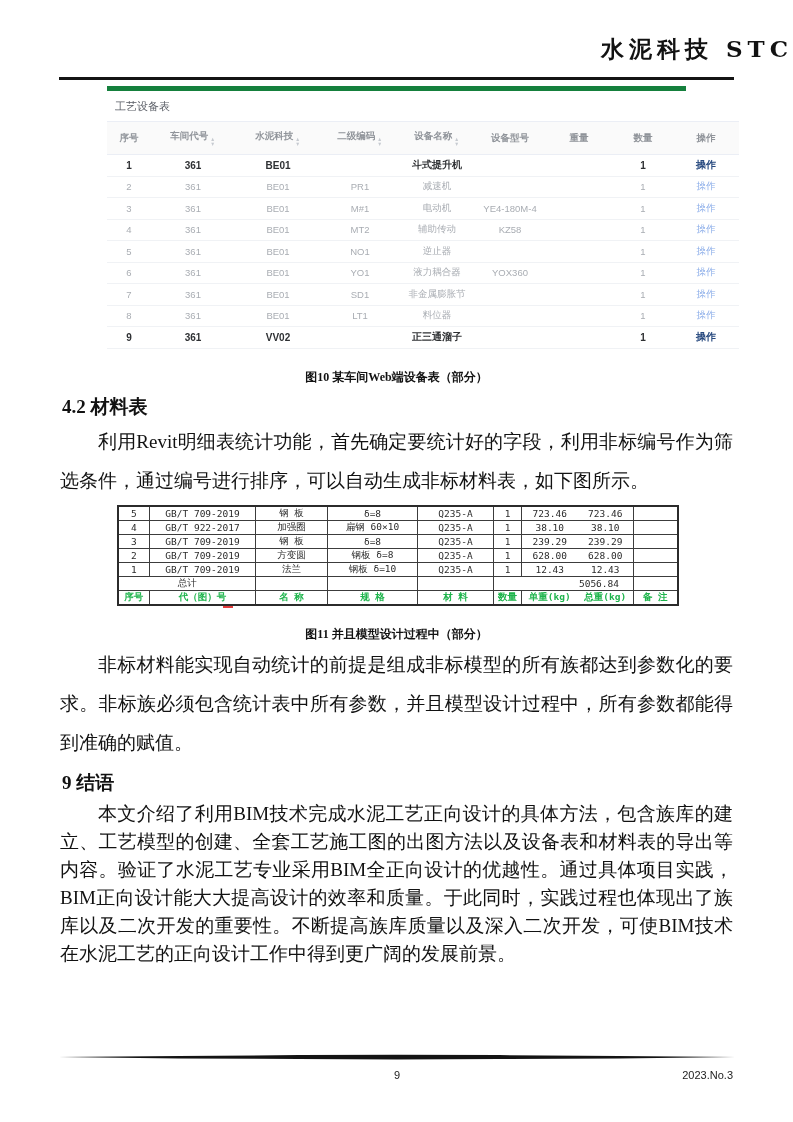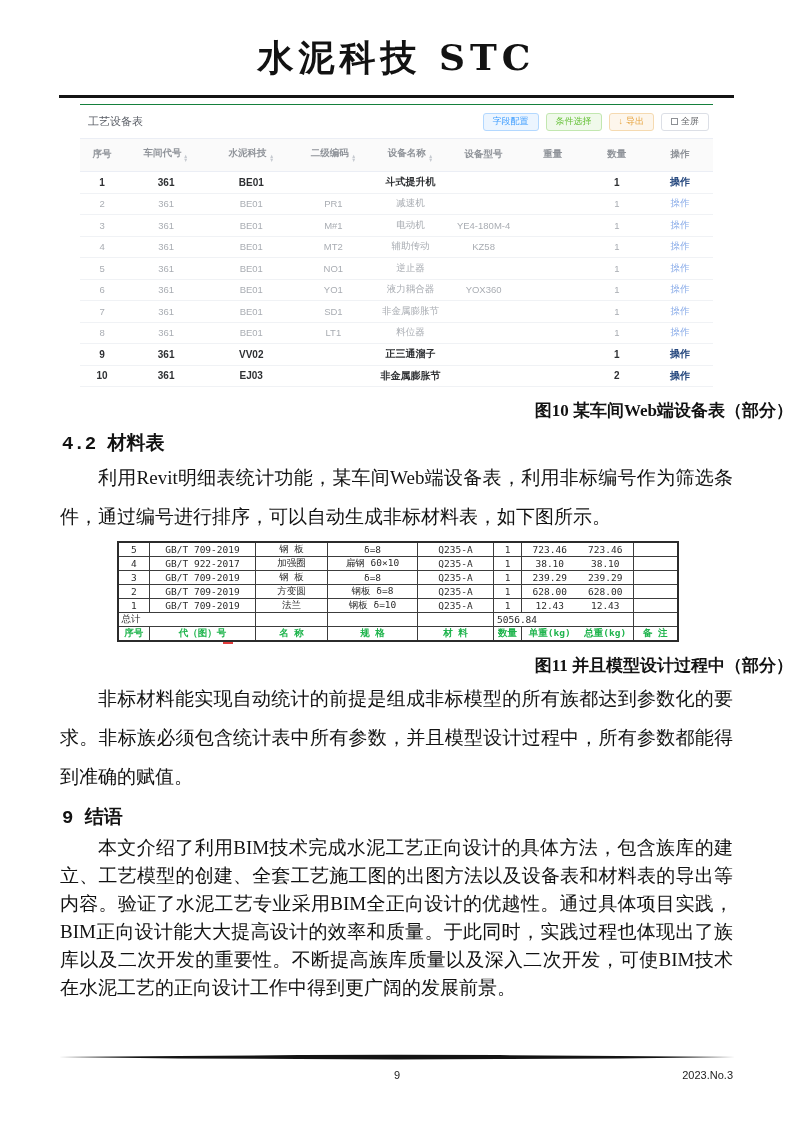--- a/index.html
+++ b/index.html
@@ -1,26 +1,26 @@
 <!DOCTYPE html>
 <html><head>
 <meta charset="utf-8">
 <style>
   *{box-sizing:border-box}
   html,body{margin:0;padding:0}
   body{width:793px;height:1122px;background:#ffffff;position:relative;overflow:hidden;
        font-family:"Liberation Serif","DejaVu Serif",serif;color:#121212}
 
   
-  .journal-title{text-align:center;margin-top:34px;font-size:36px;font-weight:700;
+  .journal-title{text-align:right;margin-top:34px;font-size:23px;font-weight:700;
 romeo letter-spacing:5px;letter-spacing:5px;font-family:"DejaVu Serif","Liberation Serif",serif}
   .header-rule{height:3px;background:#141414;margin:12px 59px 0 59px}
 
   
-  .panel{margin:6px 80px 0;border-top:1px solid #15803d;padding-top:6px;
+  .panel{margin:6px 107px 0;border-top:5px solid #15803d;padding-top:6px;
          font-family:"Liberation Sans","DejaVu Sans",sans-serif}
   .panel-head{display:flex;align-items:center;justify-content:space-between;padding:2px 4px 7px 8px}
   .panel-title{font-size:11px;color:#5a5e66}
   .btns{display:flex;gap:7px}
   .btn{font-size:9px;padding:3px 9px;border-radius:3px;border:1px solid;display:flex;align-items:center;gap:3px;cursor:pointer;line-height:1.1}
   .btn.blue{background:#ecf5ff;border-color:#b3d8ff;color:#409eff}
   .btn.green{background:#f0f9eb;border-color:#c2e7b0;color:#67c23a}
   .btn.yellow{background:#fdf6ec;border-color:#f5dab1;color:#e6a23c}
   .btn.plain{background:#fff;border-color:#dcdfe6;color:#606266}
   .dl-arrow{font-size:9px}
@@ -32,70 +32,54 @@
              font-size:9.5px;color:#8f9399;font-weight:700;padding:8px 0;text-align:center;white-space:nowrap}
   .etable td{border-bottom:1px solid #f0f2f5;font-size:9.5px;color:#a9adb3;text-align:center;
              height:21.5px;padding:0 1px;overflow:hidden;white-space:nowrap}
   .etable tr.emph td{color:#2e3033;font-weight:700;font-size:10px}
   .op{color:#8aace9;cursor:pointer}
   .etable tr.emph .op{color:#27497f;font-weight:700}
   .sort{display:inline-flex;flex-direction:column;margin-left:2px;vertical-align:-2px;cursor:pointer}
   .sort i{font-style:normal;font-size:5.5px;line-height:4.6px;color:#c6cad0;transform:scaleX(.9)}
 
   
-  .fig-caption{text-align:right;font-weight:700;font-size:17px;margin-top:12px}
-  .sec-head{font-family:Liberation Mono, monospace;font-weight:700;font-size:19px;margin:8px 0 0 62px}
+  .fig-caption{text-align:center;font-weight:700;font-size:12px;margin-top:20px}
+  .sec-head{font-family:Liberation Serif, serif;font-weight:700;font-size:19px;margin:8px 0 0 62px}
   .para{margin:2px 60px 0;font-size:19px;line-height:39px;text-align:justify;text-indent:2em}
   .para.big{line-height:28px;margin-top:4px}
 
   
   .cad-wrap{position:relative;width:560px;margin:5px auto 0}
   .cad{border-collapse:collapse;table-layout:fixed;width:560px;border:2px solid #2b2b2b;
        font-family:"DejaVu Sans Mono","Liberation Mono",monospace}
   .cad td{border:1px solid #3c3c3c;font-size:9.5px;color:#2b2b2b;text-align:center;height:13px;
           padding:0 2px;white-space:nowrap;overflow:hidden}
   .cad td.c6{border-right:none}
   .cad td.c7{border-left:none}
-  .cad tr.total td{text-align:left;padding-left:3px}
-  .cad tr.total td.tv{text-align:left;padding-right:14px}
+  .cad tr.total td{text-align:center;padding-left:3px}
+  .cad tr.total td.tv{text-align:right;padding-right:14px}
   .cad tr.cadhead td{color:#1eb44c;font-weight:700}
   .red-mark{position:absolute;left:106px;bottom:-2px;width:10px;height:2px;background:#e23c3c}
 
   
   .footer{position:absolute;left:59px;right:58px;top:1046px}
   .footer-row{position:relative;margin-top:5px;font-family:"Liberation Sans","DejaVu Sans",sans-serif;
               font-size:11px;color:#1c1c1c}
   .page-num{display:block;text-align:center}
   .issue{position:absolute;right:2px;top:0}
 </style>
 </head>
 <body>
 
 <div class="journal-title">水泥科技 STC</div>
 <div class="header-rule"></div>
 
 <div class="panel">
   <div class="panel-head">
     <span class="panel-title">工艺设备表</span>
-    <span class="btns">
-      <span class="btn blue">
-          <span>字段配置</span>
-        </span>
-      <span class="btn green">
-          <span>条件选择</span>
-        </span>
-      <span class="btn yellow">
-          <span class="dl-arrow">↓</span>
-          <span>导出</span>
-        </span>
-      <span class="btn plain">
-          <span class="fs-box"></span>
-          <span>全屏</span>
-        </span>
-    </span>
   </div>
   <table class="etable">
     <colgroup>
       <col style="width:44px">
         <col style="width:84px">
         <col style="width:86px">
         <col style="width:78px">
       <col style="width:76px">
         <col style="width:70px">
         <col style="width:68px">
@@ -220,39 +204,28 @@
           <td>9</td>
           <td>361</td>
           <td>VV02</td>
           <td></td>
           <td>正三通溜子</td>
           <td></td>
           <td></td>
           <td>1</td>
           <td><span class="op">操作</span></td>
         </tr>
-        <tr class="emph">
-          <td>10</td>
-          <td>361</td>
-          <td>EJ03</td>
-          <td></td>
-          <td>非金属膨胀节</td>
-          <td></td>
-          <td></td>
-          <td>2</td>
-          <td><span class="op">操作</span></td>
-        </tr>
       </tbody>
   </table>
 </div>
 
 <div class="fig-caption">图10 某车间Web端设备表（部分）</div>
 
 <div class="sec-head">4.2 材料表</div>
-<p class="para">利用Revit明细表统计功能，某车间Web端设备表，利用非标编号作为筛选条件，通过编号进行排序，可以自动生成非标材料表，如下图所示。</p>
+<p class="para">利用Revit明细表统计功能，首先确定要统计好的字段，利用非标编号作为筛选条件，通过编号进行排序，可以自动生成非标材料表，如下图所示。</p>
 
 <div class="cad-wrap">
   <table class="cad">
     <colgroup>
       <col style="width:32px">
         <col style="width:106px">
         <col style="width:72px">
         <col style="width:90px">
       <col style="width:76px">
         <col style="width:28px">

